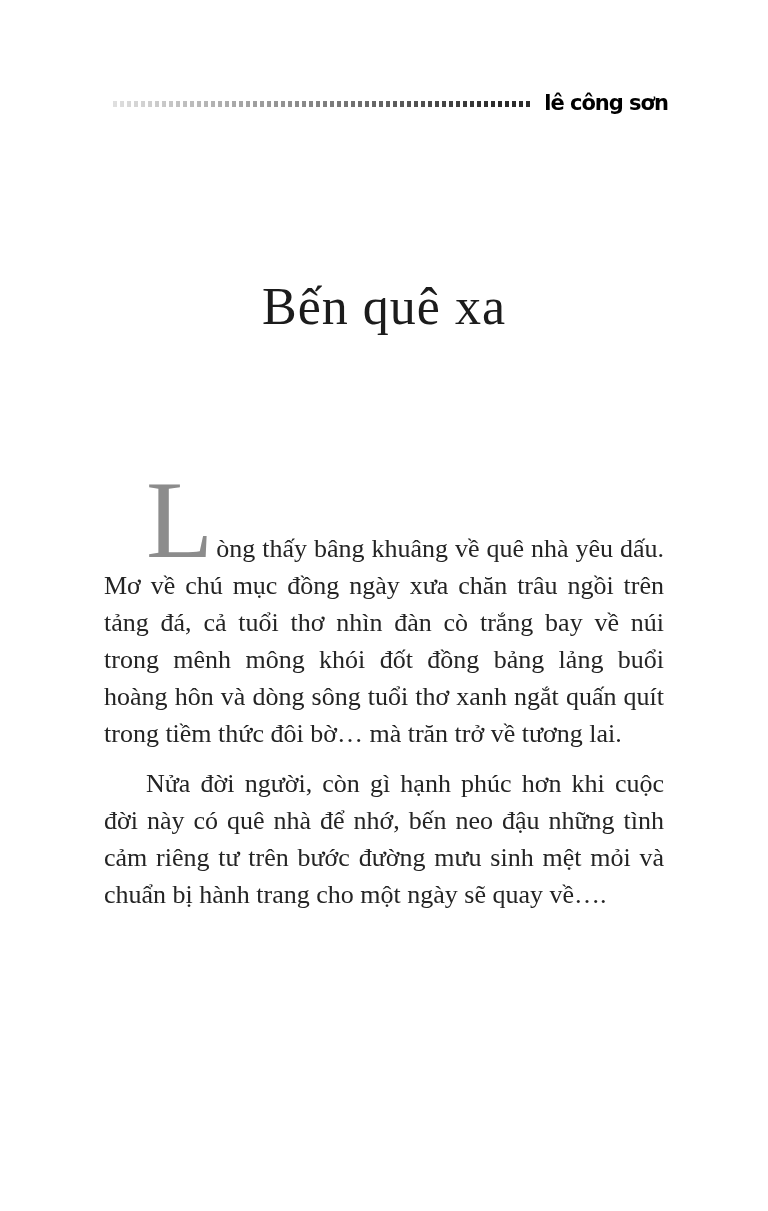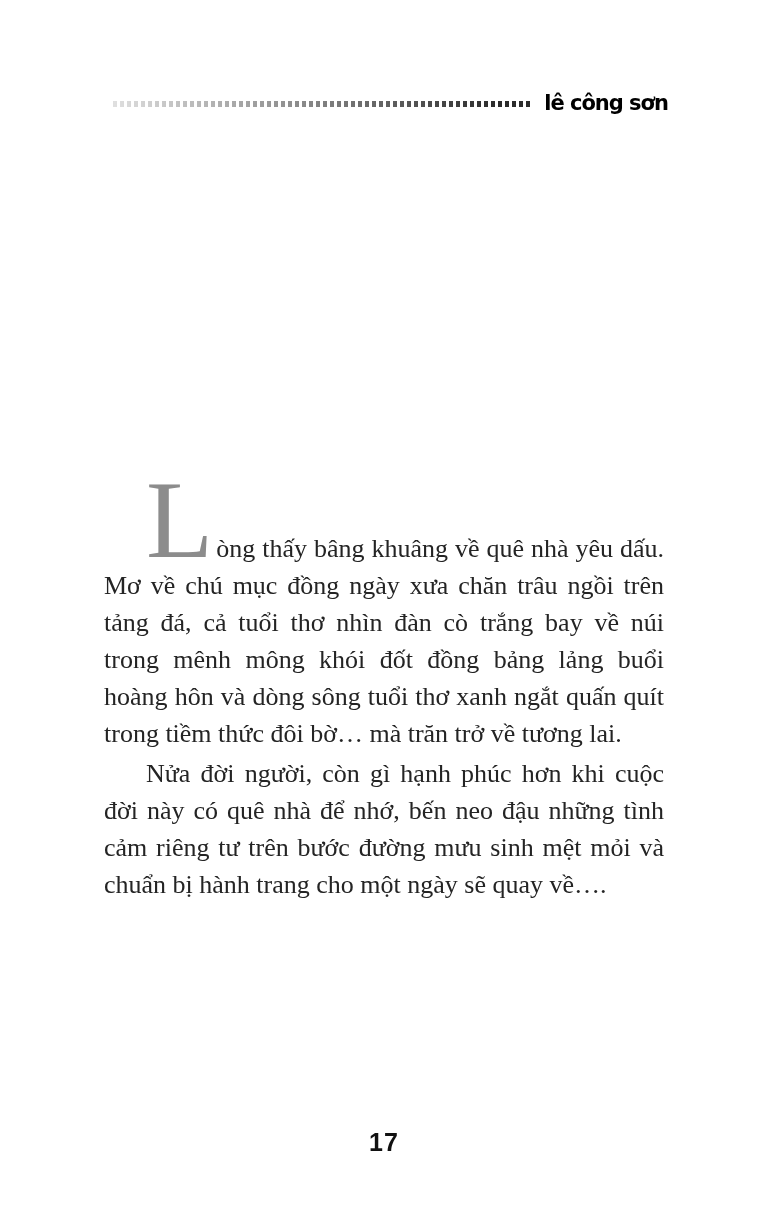--- a/index.html
+++ b/index.html
@@ -71,21 +71,21 @@
     font-size: 26px;
     line-height: 37px;
     text-align: justify;
     color: #242424;
   }
   .para {
     margin: 0;
     text-indent: 42px;
   }
   .para + .para {
-    margin-top: 3px;
+    margin-top: 13px;
   }
   .dropcap {
     font-family: "Liberation Serif", serif;
     font-size: 110px;
     line-height: 0;
     color: #8c8c8c;
     margin-right: 3px;
     letter-spacing: 0;
   }
 
@@ -106,21 +106,21 @@
 </head>
 <body>
 
 <div class="page">
 
   <div class="running-head">
     <div class="dotted-rule"></div>
     <div class="author">lê công sơn</div>
   </div>
 
+  <h1 class="chapter-title">Bến quê xa</h1>
 
   <div class="body-text">
     <p class="para"><span class="dropcap">L</span><span>òng thấy bâng khuâng về quê nhà yêu dấu. Mơ về chú mục đồng ngày xưa chăn trâu ngồi trên tảng đá, cả tuổi thơ nhìn đàn cò trắng bay về núi trong mênh mông khói đốt đồng bảng lảng buổi hoàng hôn và dòng sông tuổi thơ xanh ngắt quấn quít trong tiềm thức đôi bờ… mà trăn trở về tương lai.</span></p>
     <p class="para">Nửa đời người, còn gì hạnh phúc hơn khi cuộc đời này có quê nhà để nhớ, bến neo đậu những tình cảm riêng tư trên bước đường mưu sinh mệt mỏi và chuẩn bị hành trang cho một ngày sẽ quay về….</p>
   </div>
 
-  <div class="page-number">17</div>
 
 </div>
 
 </body></html>

